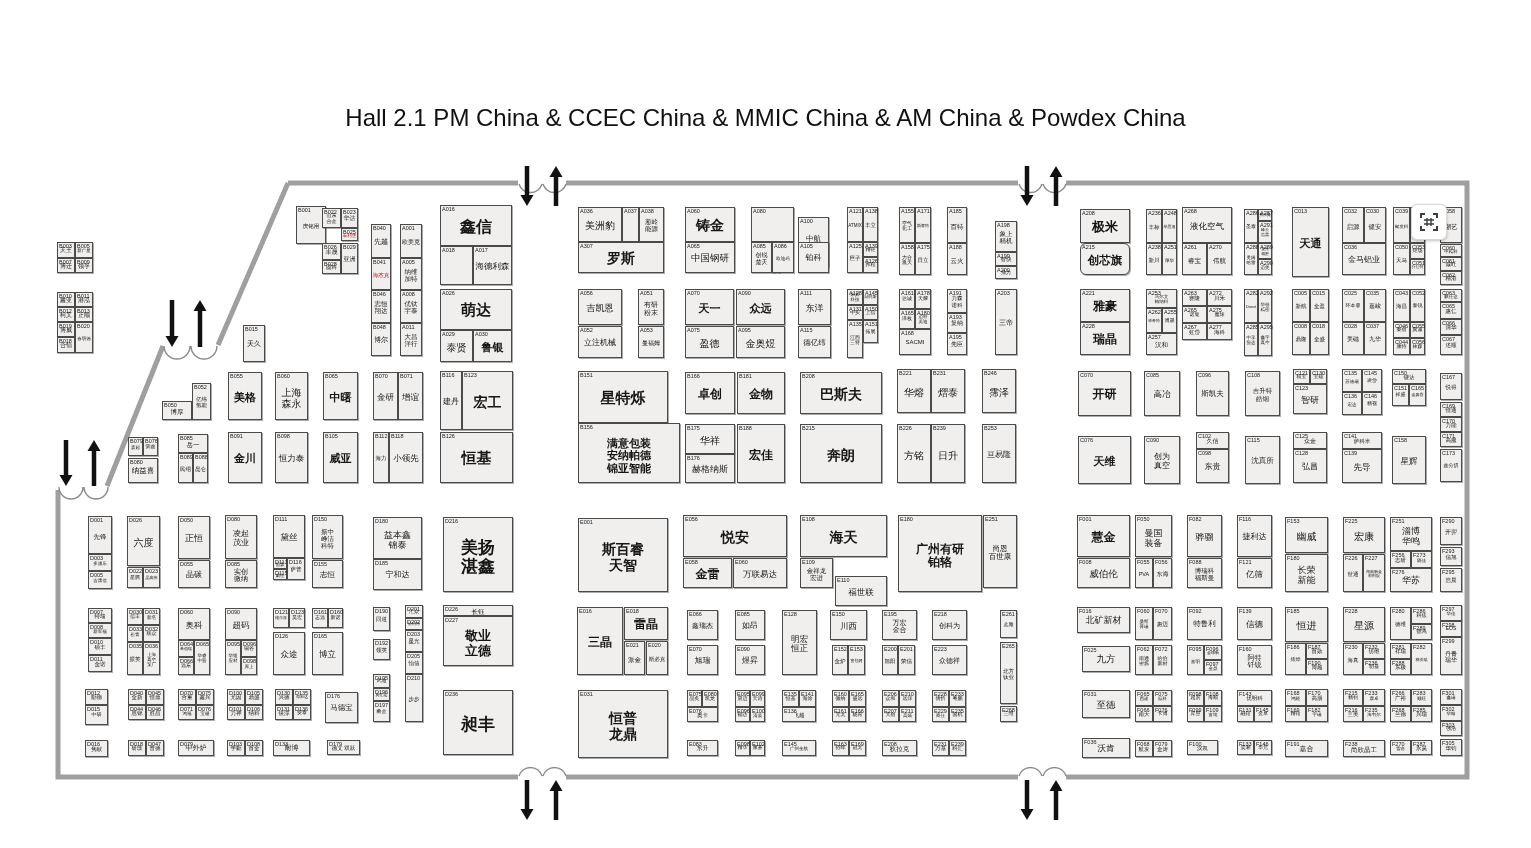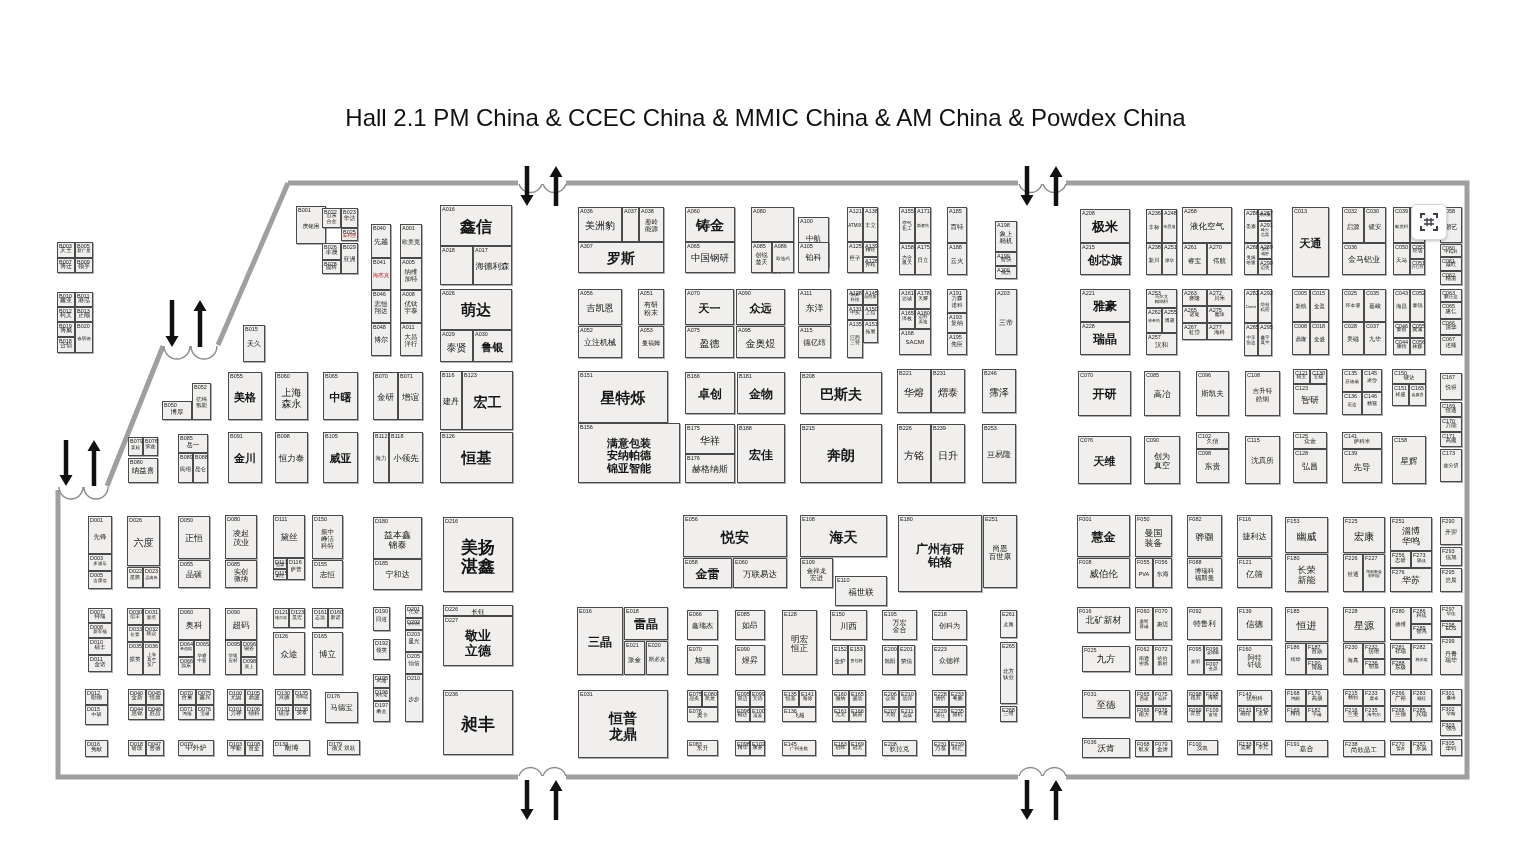--- a/index.html
+++ b/index.html
@@ -407,21 +407,21 @@
         <span class="bnm" style="font-size: 6px;">复纳</span>
       </div>
       <div class="booth" style="left: 947px; top: 333px; width: 20px; height: 22px;">
         <span class="bno">A195</span>
         <span class="bnm" style="font-size: 6px;">先臣</span>
       </div>
       <div class="booth" style="left: 1080px; top: 209px; width: 50px; height: 34px;">
         <span class="bno">A208</span>
         <span class="bnm" style="font-size: 13px; font-weight: 700;">极米</span>
       </div>
-      <div class="booth" style="left: 1080px; top: 243px; width: 50px; height: 32px;">
+      <div class="booth" style="left: 1080px; top: 243px; width: 50px; height: 32px; border-radius: 6px;">
         <span class="bno">A215</span>
         <span class="bnm" style="font-size: 11.5px; font-weight: 700;">创芯旗</span>
       </div>
       <div class="booth" style="left: 1080px; top: 289px; width: 50px; height: 33px;">
         <span class="bno">A221</span>
         <span class="bnm" style="font-size: 12px; font-weight: 700;">雅豪</span>
       </div>
       <div class="booth" style="left: 1080px; top: 322px; width: 50px; height: 33px;">
         <span class="bno">A228</span>
         <span class="bnm" style="font-size: 12px; font-weight: 700;">瑞晶</span>
@@ -1266,20 +1266,25 @@
         <span class="bno">D176</span>
         <span class="bnm" style="font-size: 7.5px;">马德宝</span>
       </div>
       <div class="booth" style="left: 327px; top: 740px; width: 33px; height: 15px;">
         <span class="bno">D179</span>
         <span class="bnm" style="font-size: 5.5px;">德文 双跃</span>
       </div>
       <div class="booth" style="left: 443px; top: 690px; width: 70px; height: 65px;">
         <span class="bno">D236</span>
         <span class="bnm" style="font-size: 17px; font-weight: 700;">昶丰</span>
+      </div>
+      <div class="booth" style="left: 578px; top: 518px; width: 90px; height: 74px;">
+        <span class="bno">E001</span>
+        <span class="bnm" style="font-size: 14px; font-weight: 700;">斯百睿
+天智</span>
       </div>
       <div class="booth" style="left: 577px; top: 607px; width: 46px; height: 68px;">
         <span class="bno">E016</span>
         <span class="bnm" style="font-size: 12px; font-weight: 700;">三晶</span>
       </div>
       <div class="booth" style="left: 624px; top: 607px; width: 44px; height: 33px;">
         <span class="bno">E018</span>
         <span class="bnm" style="font-size: 12px; font-weight: 700;">雷晶</span>
       </div>
       <div class="booth" style="left: 624px; top: 641px; width: 21px; height: 34px;">

